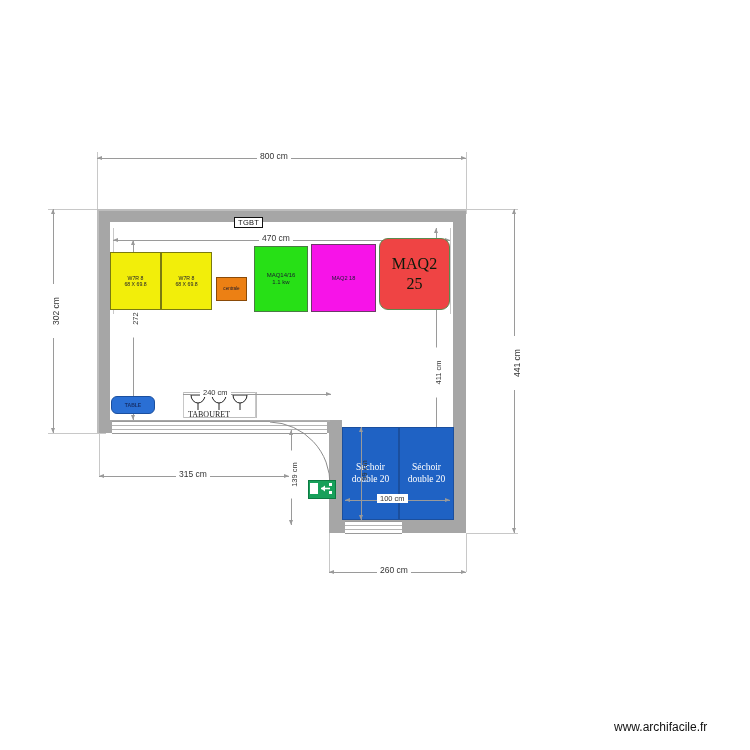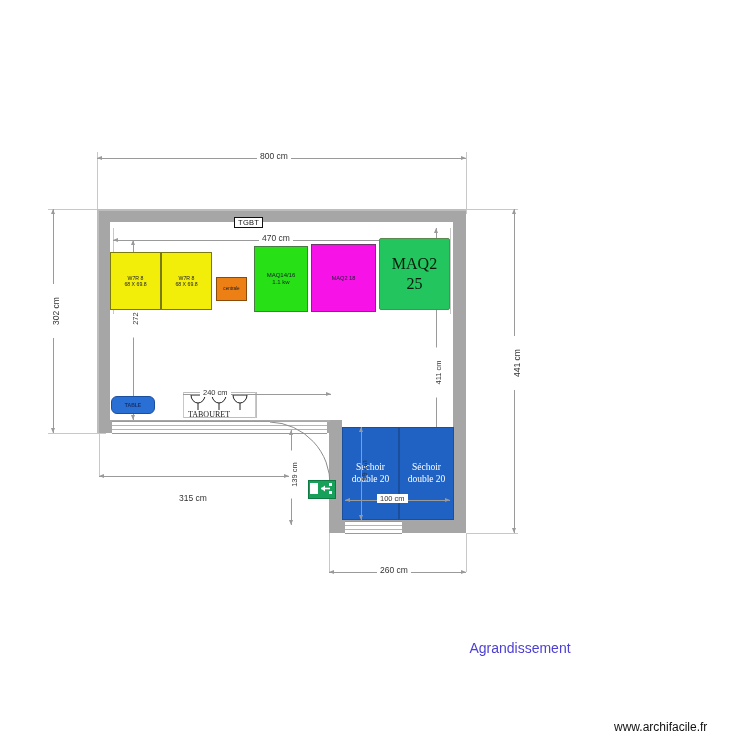--- a/index.html
+++ b/index.html
@@ -26,21 +26,21 @@
     text-align:center;
     line-height:1.25;
     color:#1a1a2e;
     overflow:hidden;
   }
   .blk .lbl{display:block;}
   .yellow{background:#f2ee0a;border-color:#7a7a10;font-size:5.2px;}
   .orange{background:#ec8014;border-color:#8a4a08;font-size:4.6px;}
   .green{background:#27e016;border-color:#4a7a44;font-size:6px;}
   .magenta{background:#f713e8;border-color:#6c3a68;font-size:5.6px;}
-  .greenbig{background:#22c55e;border:1.2px solid #5c8a4e;border-radius:2px;
+  .greenbig{background:#ef4444;border:1.2px solid #5c8a4e;border-radius:9px;
     font-family:"Liberation Serif", serif;color:#0b1a0b;}
   .bluebox{background:#1f62c4;border:1px solid #1b4f9e;color:#ffffff;
     font-family:"Liberation Serif", serif;font-size:9.5px;}
   .table-blk{background:#2a6fd4;border:1px solid #1b4f9e;border-radius:6px;
     color:#16306b;font-size:5px;font-weight:bold;}
 
   
   .dim-h{position:absolute;height:1px;background:#9a9a9a;}
   .dim-v{position:absolute;width:1px;background:#9a9a9a;}
   .ext-v{position:absolute;width:1px;background:#c8c8c8;}
@@ -217,21 +217,21 @@
   </svg>
 
   <div class="dim-v" style="left:291px;top:430px;height:95px;"></div>
   <div class="arrow arr-u" style="left:289px;top:430px;"></div>
   <div class="arrow arr-d" style="left:289px;top:520px;"></div>
   <div class="dim-txt vert small" style="left:270px;top:470px;width:42px;text-align:center;">139 cm</div>
 
   <div class="dim-h" style="left:99px;top:476px;width:190px;"></div>
   <div class="arrow arr-l" style="left:99px;top:474px;"></div>
   <div class="arrow arr-r" style="left:284px;top:474px;"></div>
-  <div class="dim-txt" style="left:176px;top:493px;">315 cm</div>
+  <div class="dim-txt" style="left:176px;top:469px;">315 cm</div>
   <div class="ext-v" style="left:99px;top:433px;height:43px;"></div>
 
   <div class="exit-sign" style="left:308px;top:480px;width:26px;height:17px;"></div>
   <svg class="abs" style="left:308px;top:480px;" width="26" height="17" viewBox="0 0 26 17">
     <rect x="2" y="3" width="8" height="11" fill="#ffffff"></rect>
     <line x1="22" y1="8.5" x2="13" y2="8.5" stroke="#ffffff" stroke-width="1.6"></line>
     <path d="M13 8.5 L17 5.5 L17 11.5 Z" fill="#ffffff"></path>
     <rect x="21" y="3" width="3" height="3" fill="#ffffff"></rect>
     <rect x="21" y="11" width="3" height="3" fill="#ffffff"></rect>
   </svg>
@@ -265,18 +265,17 @@
   </div>
 
   <div class="ext-v" style="left:329px;top:533px;height:39px;"></div>
   <div class="ext-v" style="left:466px;top:533px;height:39px;"></div>
   <div class="dim-h" style="left:329px;top:572px;width:137px;"></div>
   <div class="arrow arr-l" style="left:329px;top:570px;"></div>
   <div class="arrow arr-r" style="left:461px;top:570px;"></div>
   <div class="dim-txt" style="left:377px;top:565px;">260 cm</div>
 
   <div class="title-note" style="left:440px;top:640px;width:160px;">
-    <div>Agrandissement</div>
   </div>
 
   <div class="brand" style="left:614px;top:720px;">www.archifacile.fr</div>
 
 </div>
 
 </body></html>

